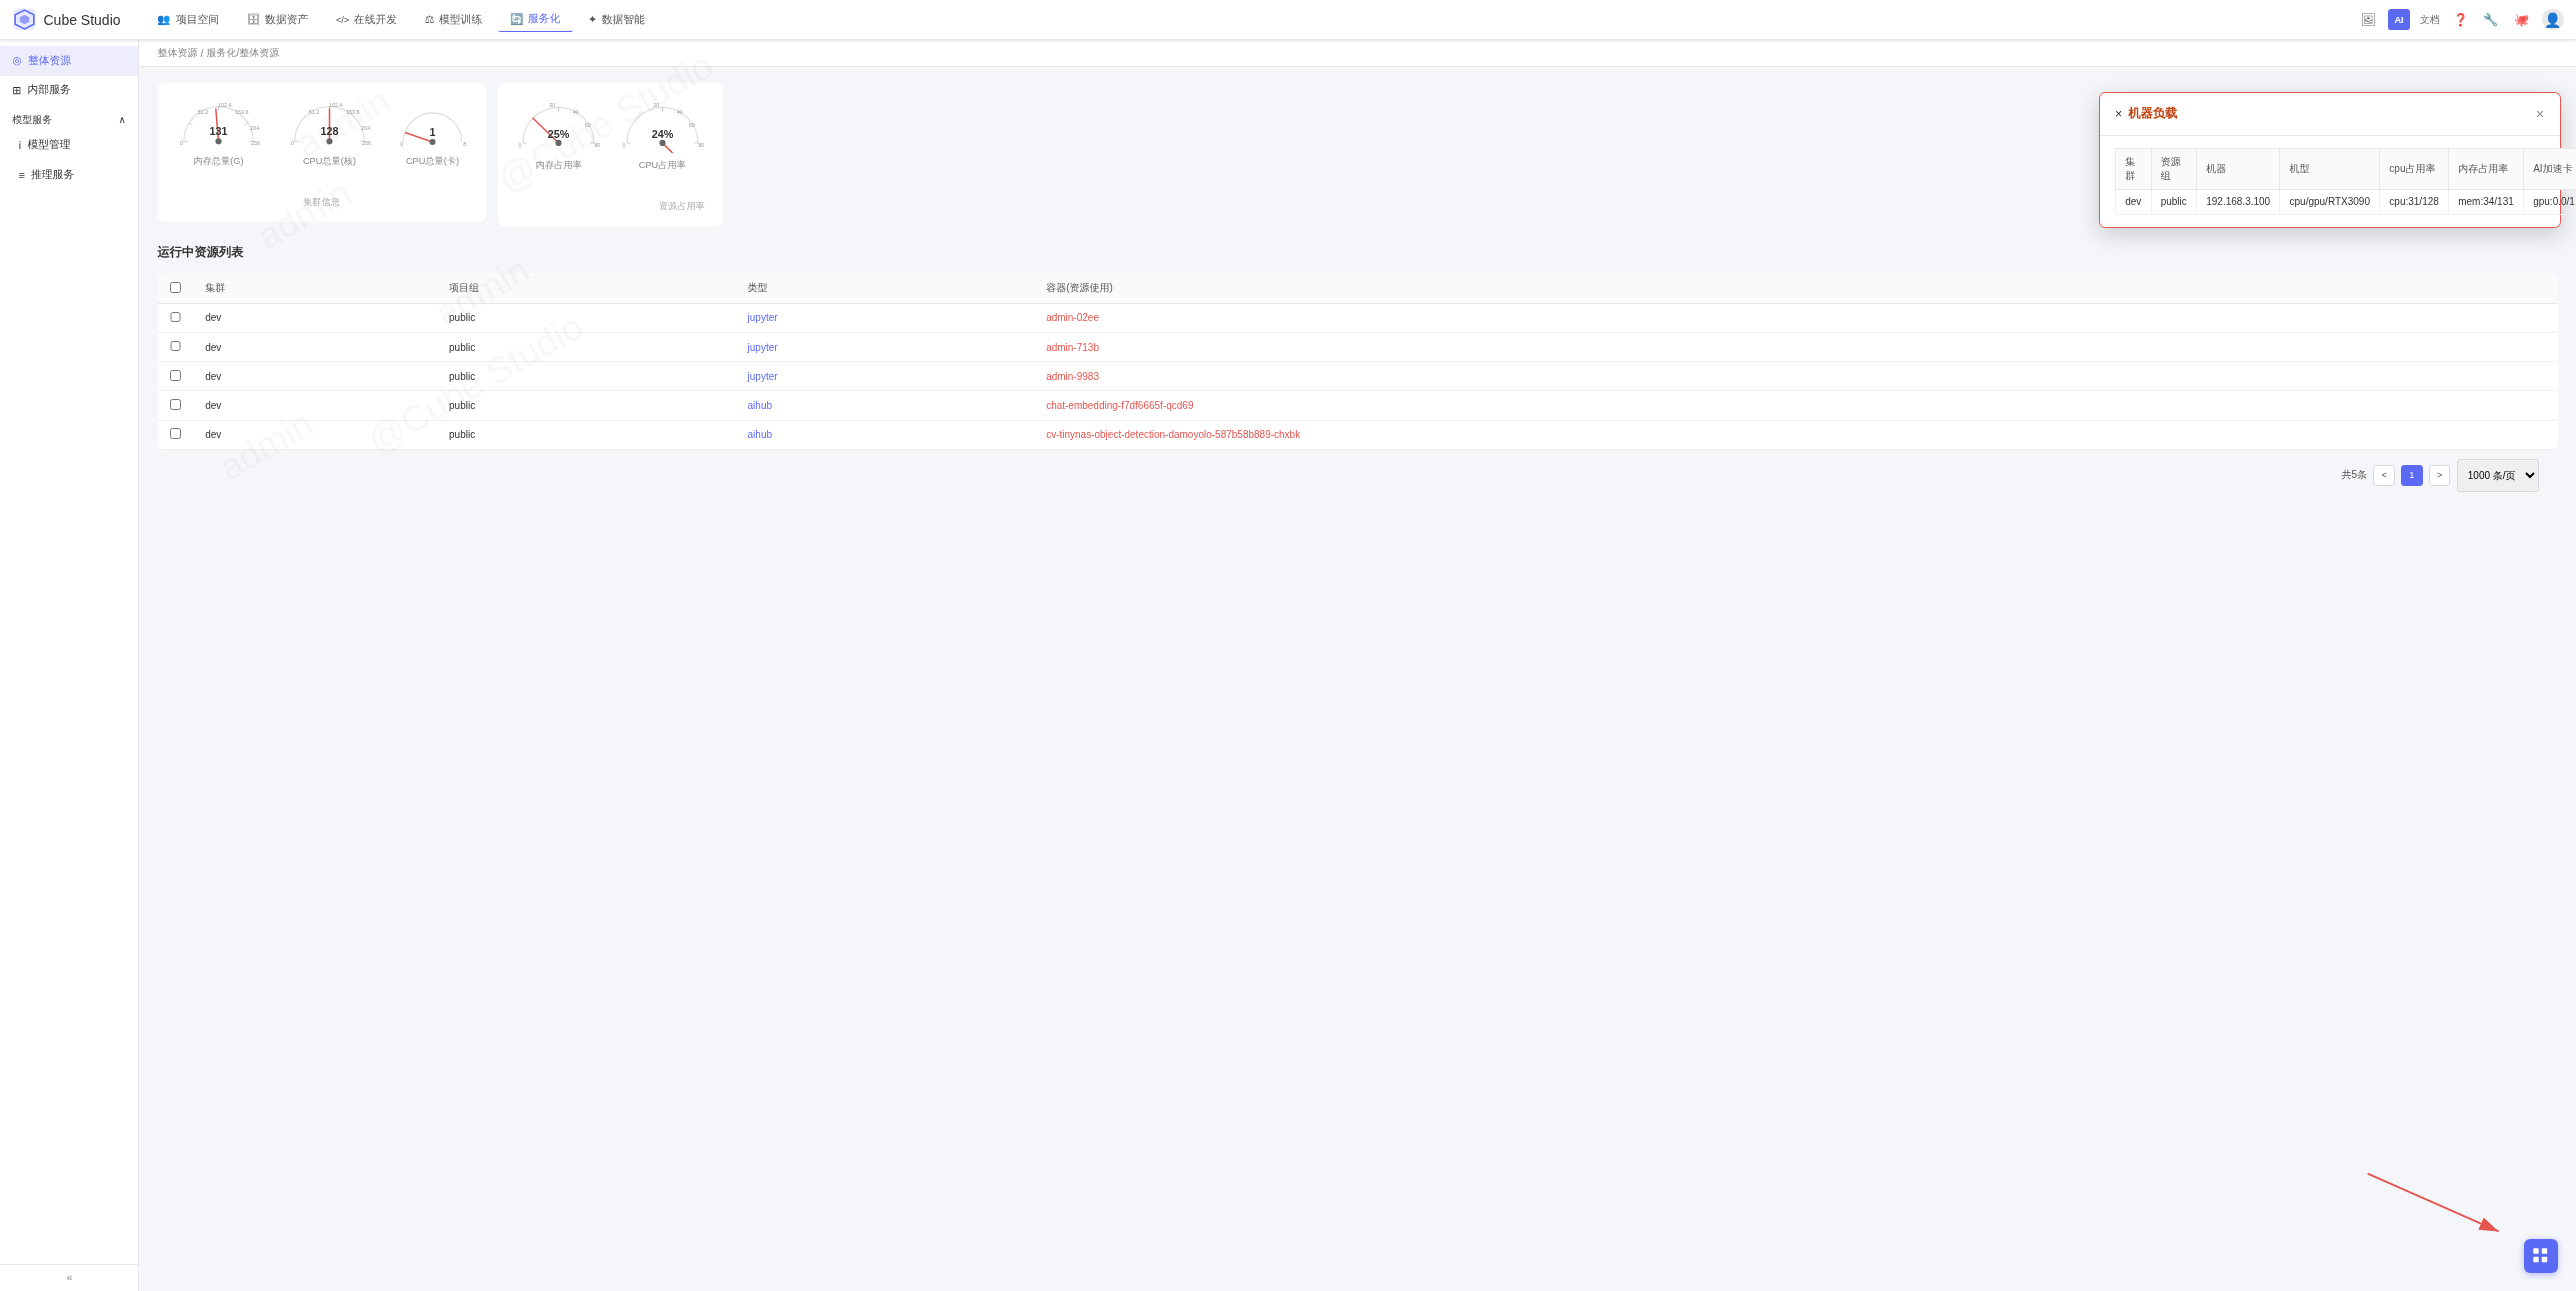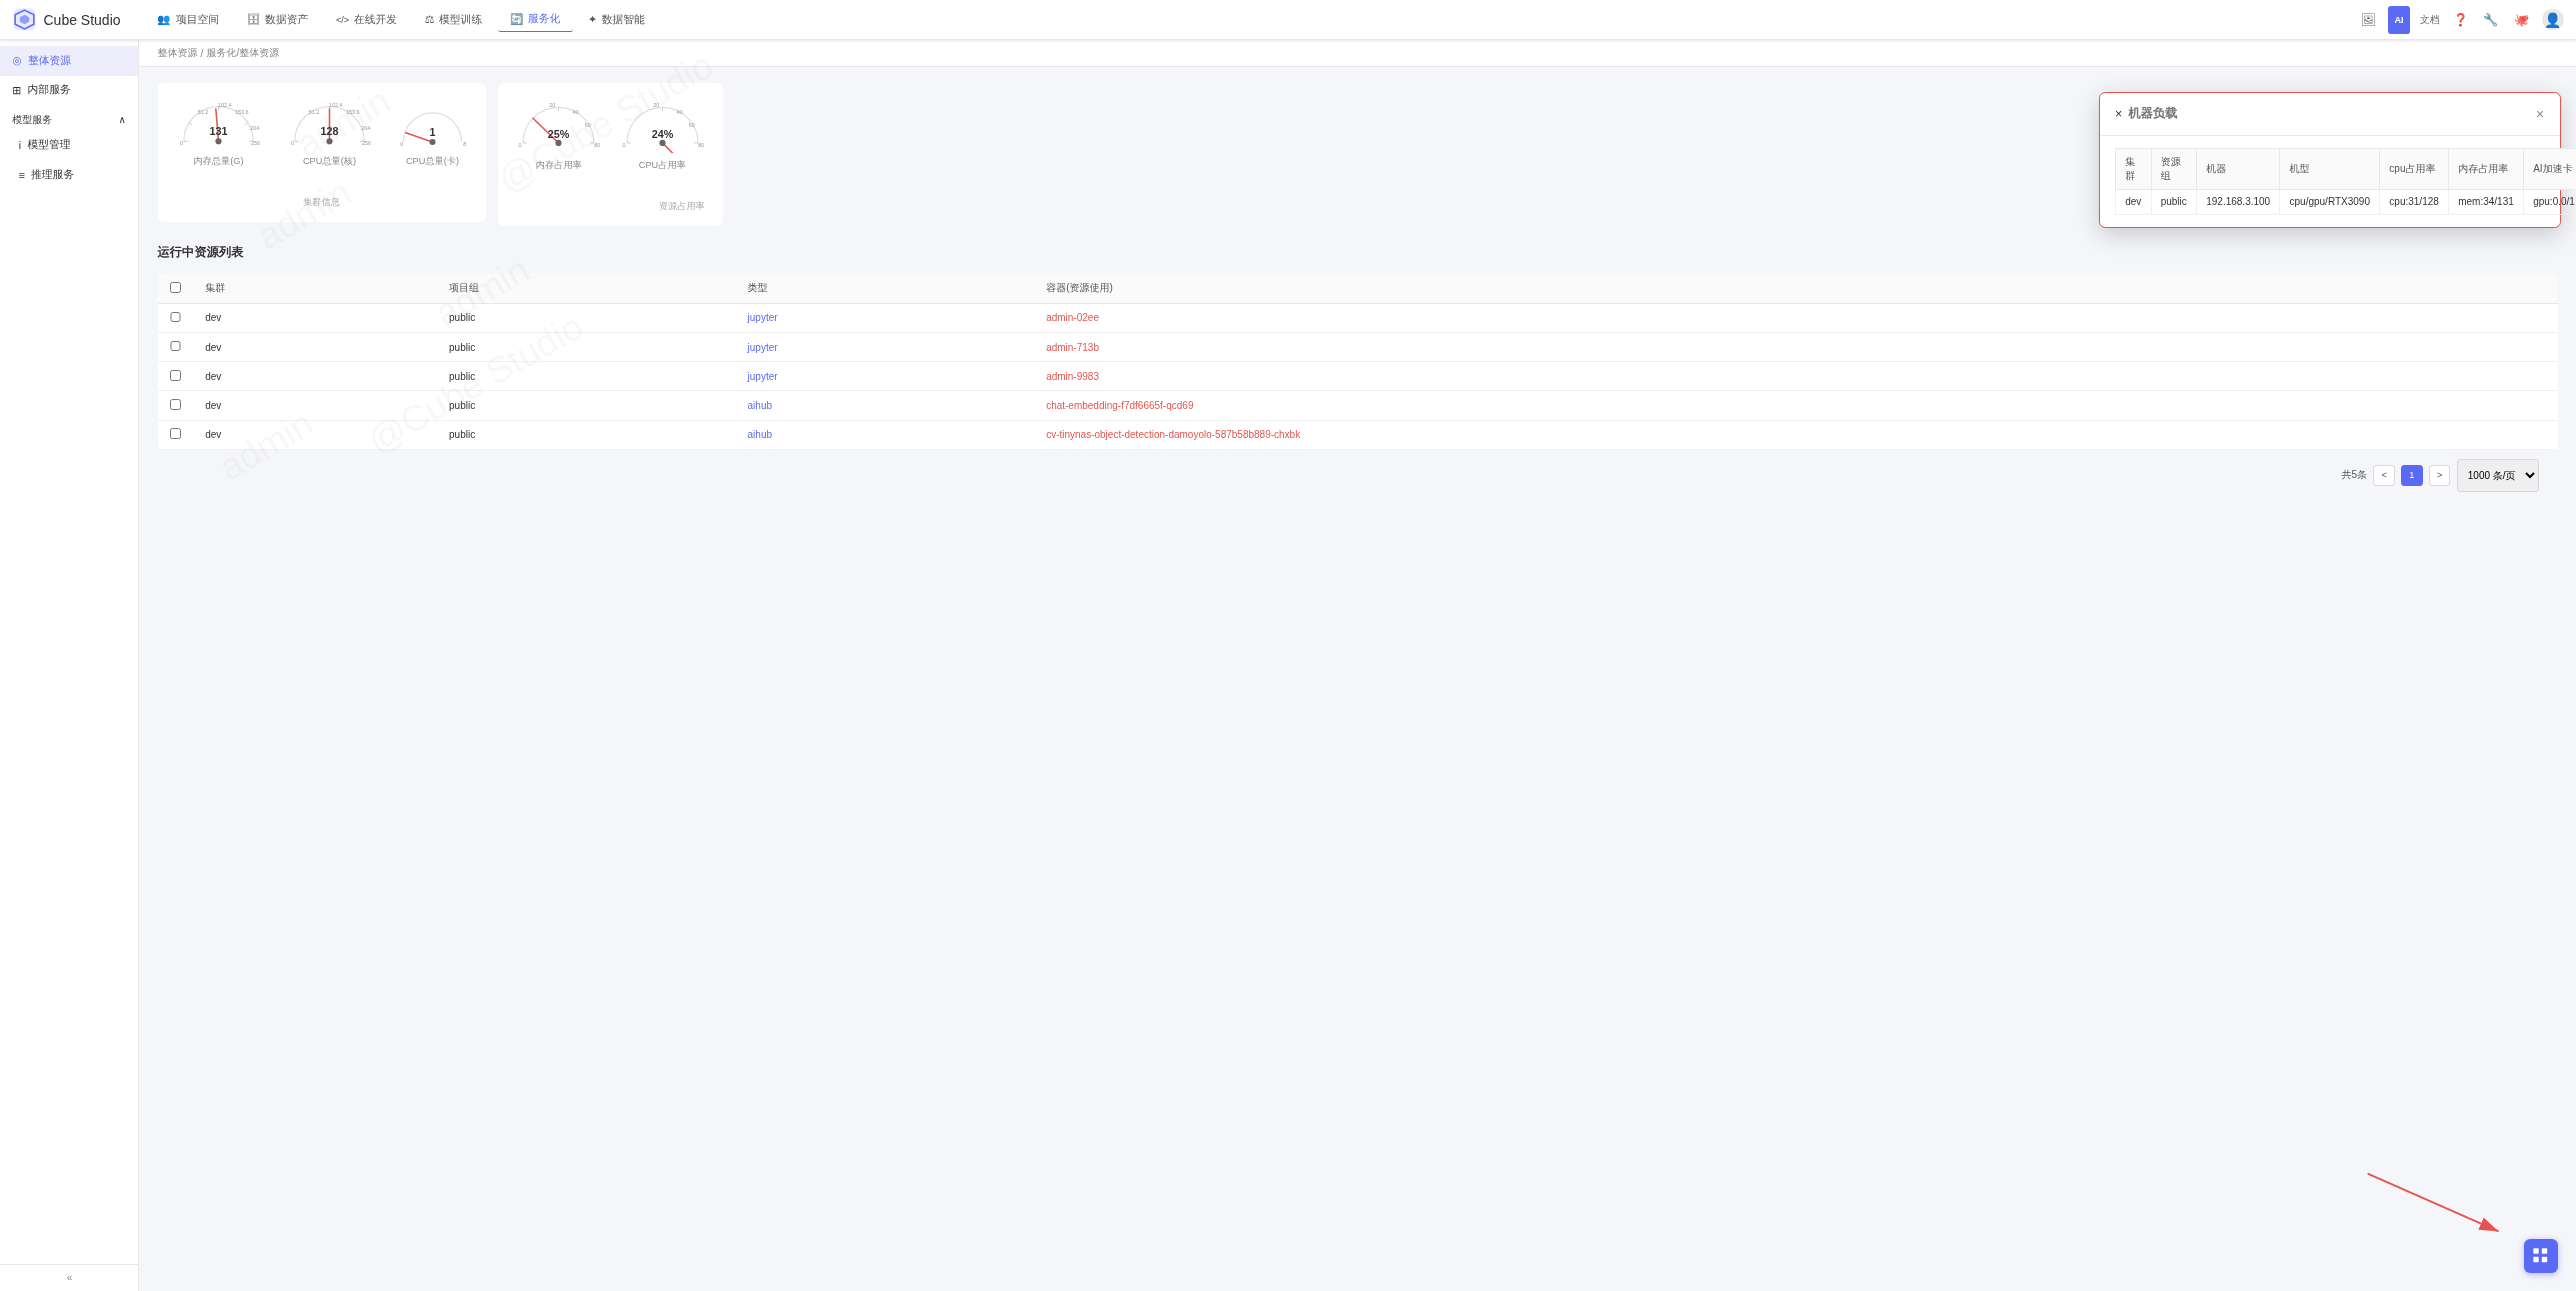--- a/index.html
+++ b/index.html
@@ -107,21 +107,21 @@
       position: absolute;
       top: 92px; right: 15.4px;
       width: 462px;
       background: #fff;
       border: 1.5px solid #e5554f;
       border-radius: 6.2px;
       box-shadow: 0 6.2px 25px rgba(0,0,0,0.18);
       pointer-events: all;
     }
     .modal-header { display: flex; align-items: center; justify-content: space-between; padding: 12.3px 15.4px; border-bottom: 0.8px solid #e8e8e8; }
-    .modal-title { font-size: 12.3px; font-weight: 600; color: #737373; }
+    .modal-title { font-size: 12.3px; font-weight: 600; color: #c2410c; }
     .modal-close { cursor: pointer; font-size: 14px; color: #888; }
     .modal-body { padding: 12.3px 15.4px; }
     .modal-table { width: 100%; border-collapse: collapse; }
     .modal-table th { background: #fafafa; padding: 6.2px 9.2px; font-size: 10px; color: #555; border: 0.8px solid #e8e8e8; text-align: left; font-weight: 500; }
     .modal-table td { padding: 6.2px 9.2px; font-size: 10px; color: #333; border: 0.8px solid #f0f0f0; }
 
     
     .red-arrow-overlay {
       position: fixed;
       bottom: 46px;
@@ -179,21 +179,21 @@
       <span>🔄</span>
       <span>服务化</span>
     </div>
     <div class="nav-item">
       <span>✦</span>
       <span>数据智能</span>
     </div>
   </div>
   <div class="nav-right">
     <div class="nav-right-icon">🖼</div>
-    <div class="nav-right-icon" style="background:#5b6af5;color:#fff;border-radius:3.1px;font-size:9.2px;font-weight:bold;width:21.6px;height:28px">AI</div>
+    <div class="nav-right-icon" style="background:#5b6af5;color:#fff;border-radius:3.1px;font-size:9.2px;font-weight:bold;width:21.6px;height:21px">AI</div>
     <div class="nav-right-icon" style="font-size:10px">文档</div>
     <div class="nav-right-icon">❓</div>
     <div class="nav-right-icon">🔧</div>
     <div class="nav-right-icon">🐙</div>
     <div class="nav-right-icon" style="background:#e8e8e8;border-radius:50%;font-size:14px">👤</div>
   </div>
 </nav>
 
 <div class="layout">
 

